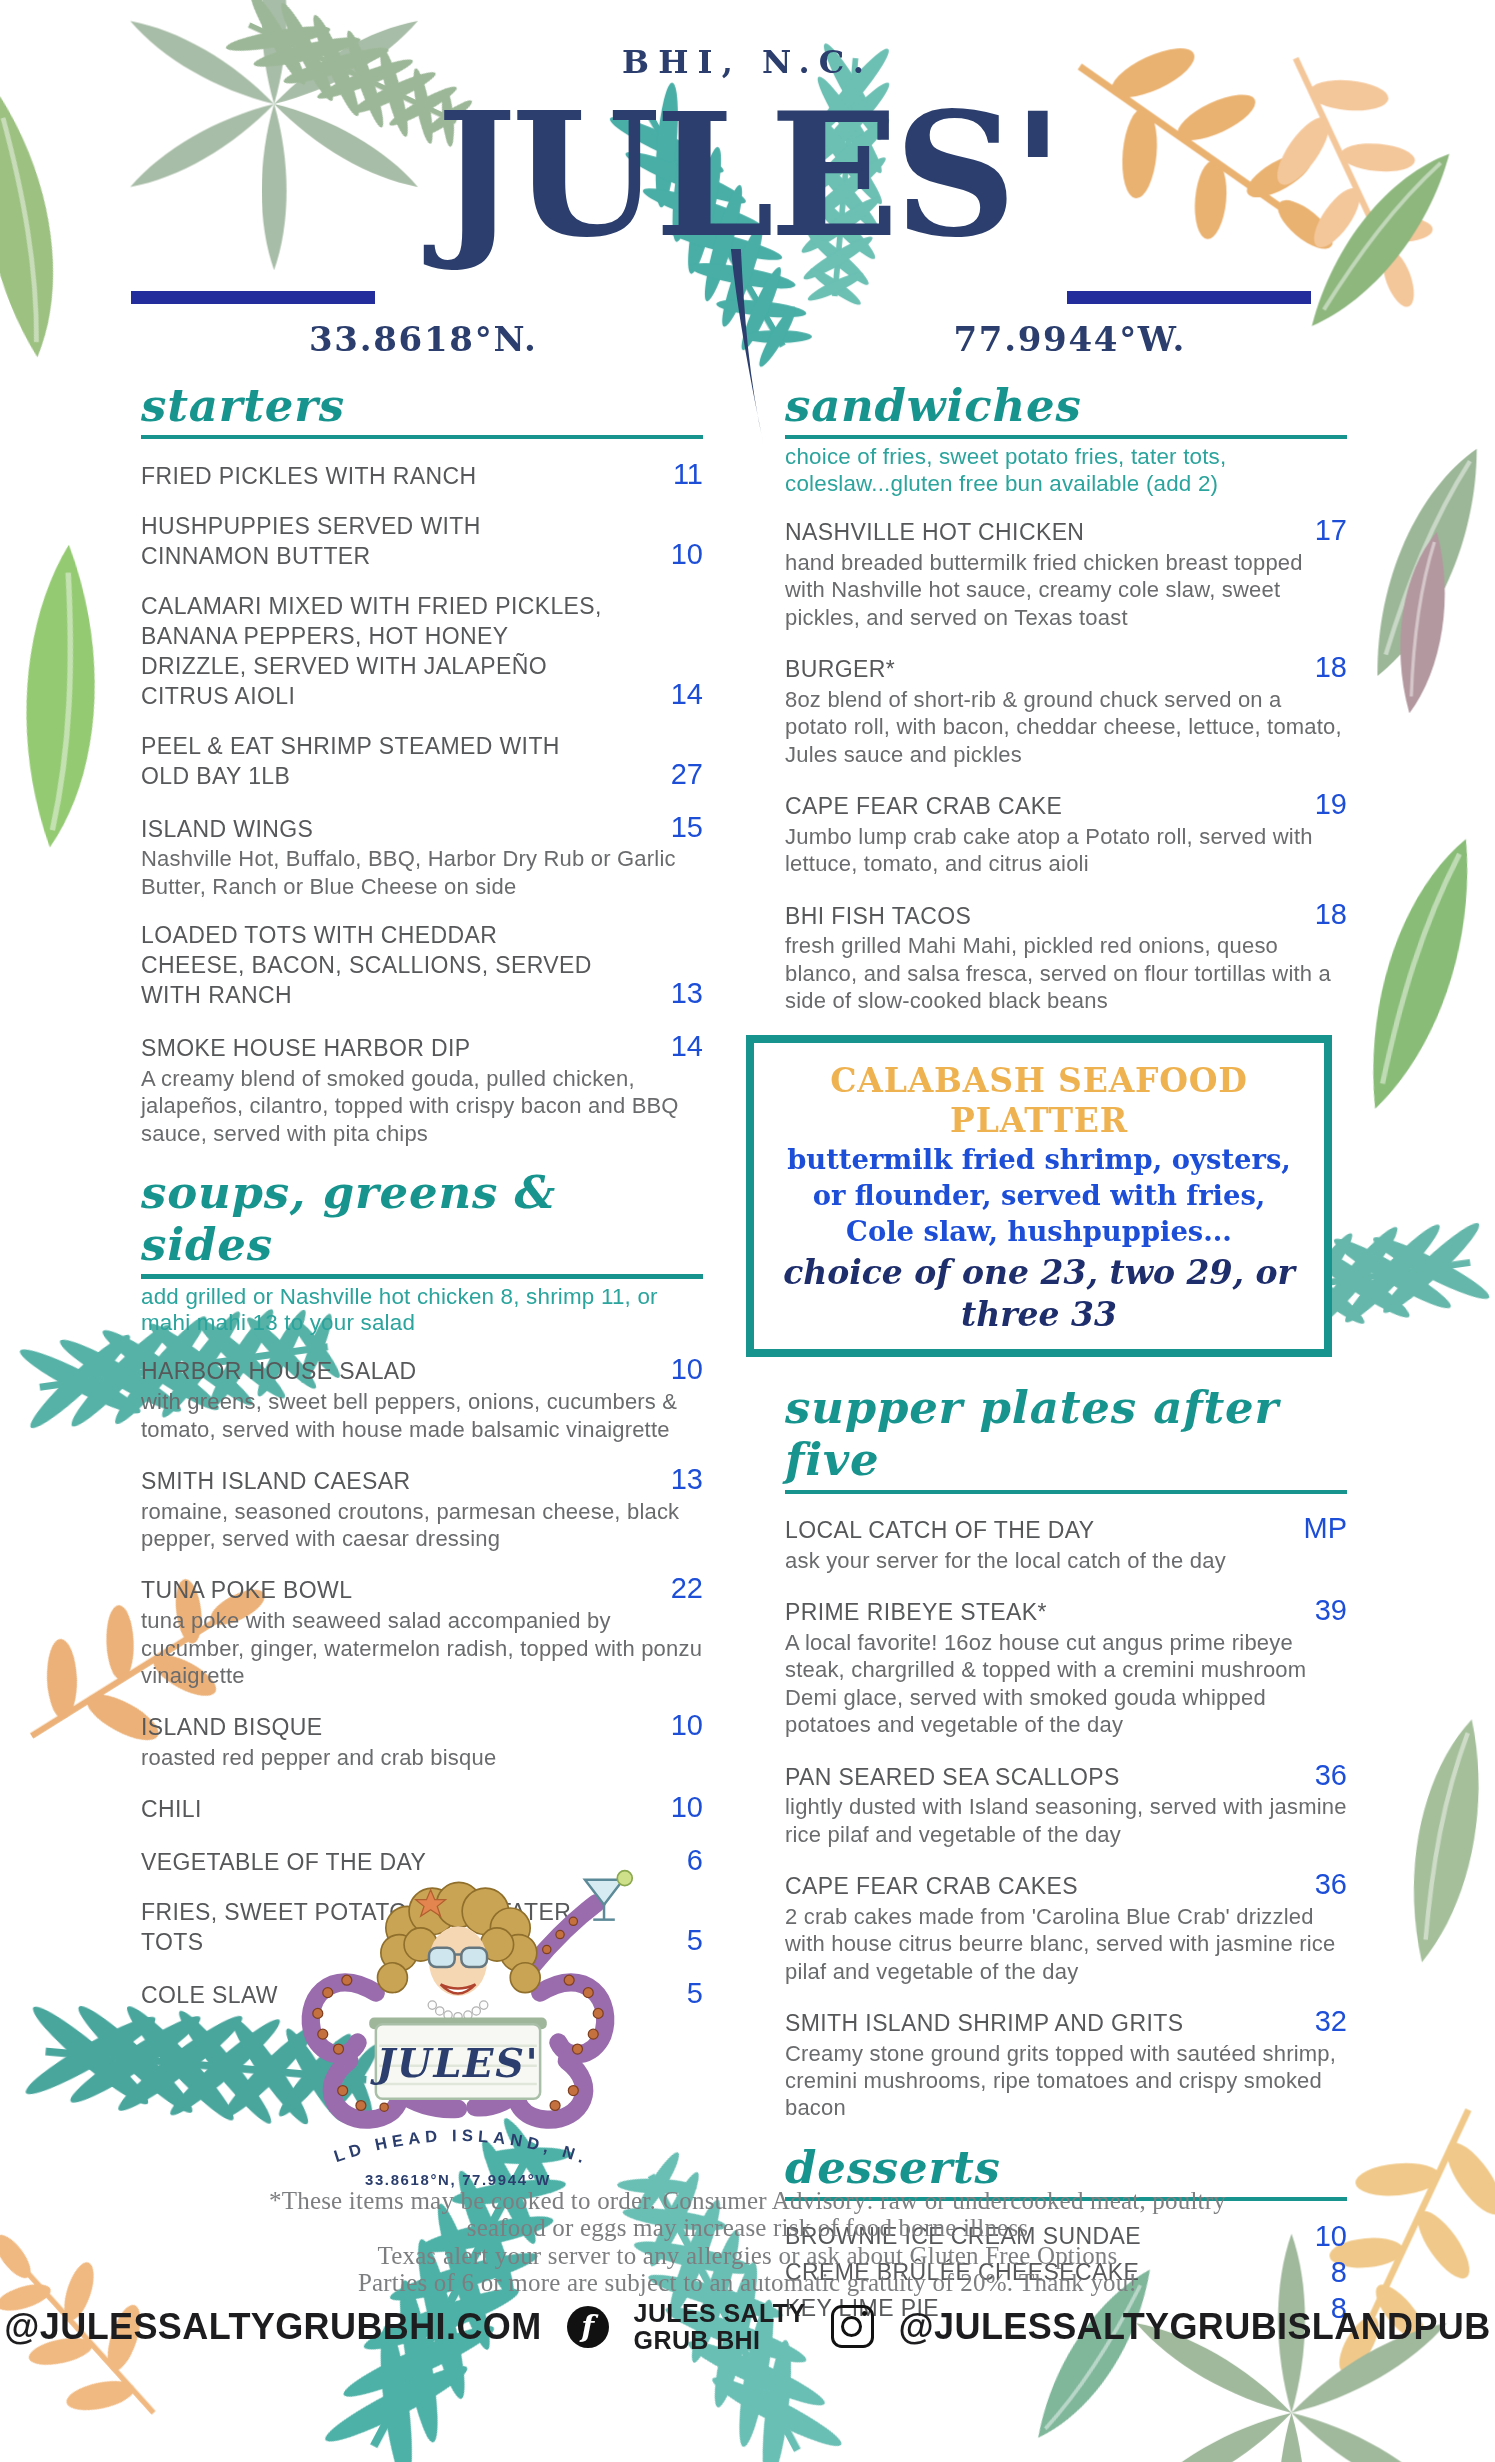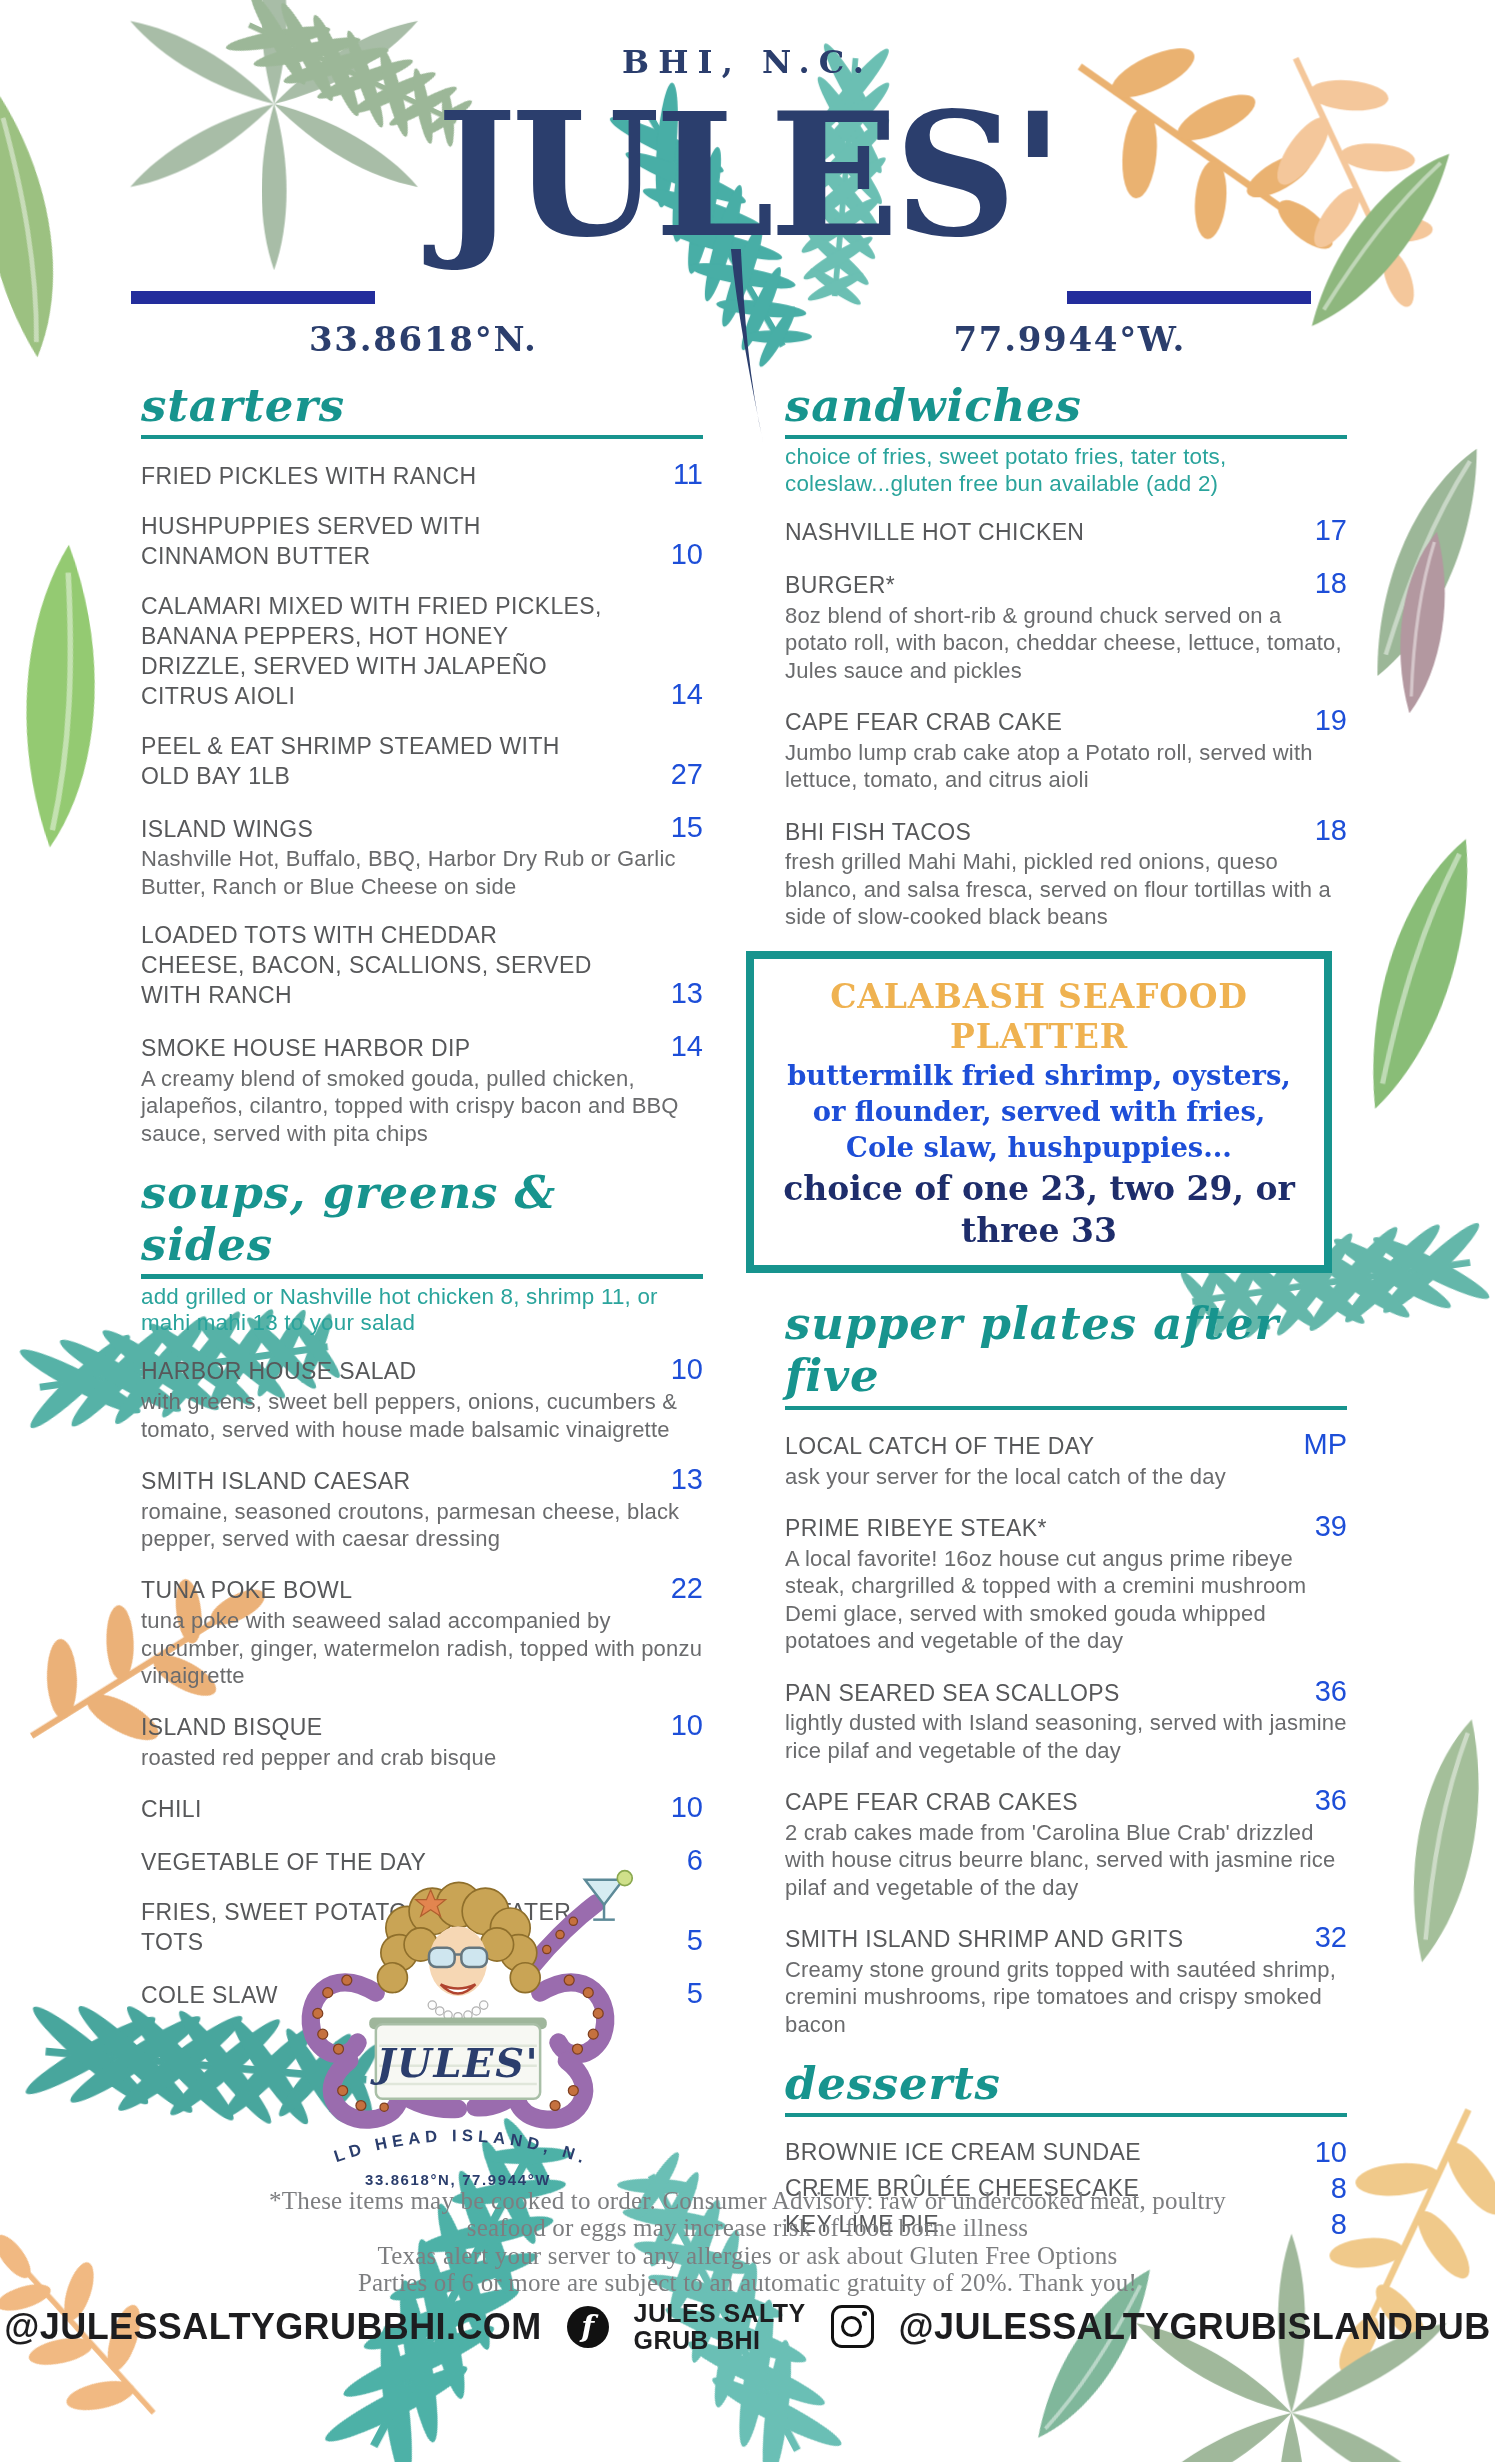--- a/index.html
+++ b/index.html
@@ -33,21 +33,21 @@
   .mi-name{font-size:23px;line-height:30px;color:#57585a;letter-spacing:0.4px;max-width:465px;}
   .mi-price{font-size:29px;color:#1d4ed8;padding-left:10px;}
   .mi-desc{font-size:22px;line-height:27.4px;color:#6a6b6d;letter-spacing:0.2px;margin-top:1.7px;}
   .tight .mi{margin-bottom:3.3px;}
   .tight .mi-name{line-height:33px;}
   
   .cal{box-sizing:border-box;border:8.3px solid #17948e;background:#fff;width:586px;margin:11.6px 0 25px -39px;
        padding:18.3px 21.6px 13.3px;text-align:center;}
   .cal-title{font-family:"DejaVu Serif",serif;font-weight:700;font-size:33px;line-height:40px;color:#efb251;letter-spacing:0.8px;}
   .cal-sub{font-family:"DejaVu Serif",serif;font-weight:700;font-size:27.4px;line-height:36px;color:#1d4ed8;}
-  .cal-price{font-family:"DejaVu Serif",serif;font-weight:700;font-size:33px;line-height:42px;
+  .cal-price{font-family:"DejaVu Serif",serif;font-weight:700;font-style:italic;font-size:33px;line-height:42px;
              color:#1e2d6b;margin-top:3.3px;}
   
   .badge{position:absolute;left:268px;top:1868px;z-index:3;}
   
   .footer{position:absolute;top:2187px;left:0;width:100%;text-align:center;z-index:4;
           font-family:"Liberation Serif",serif;color:#7d7e80;font-size:25px;line-height:27.4px;letter-spacing:0.2px;}
   .social{position:absolute;top:2300px;left:0;width:100%;display:flex;justify-content:center;align-items:center;
           gap:25px;z-index:4;color:#1d1d1f;}
   .soc-txt{font-weight:700;font-size:36px;letter-spacing:0.4px;}
   .fb-icon{width:42px;height:42px;border-radius:50%;background:#111;color:#fff;display:flex;align-items:center;
@@ -276,20 +276,21 @@
     <div class="sec">
       <div class="sh">sandwiches</div>
       <div class="sh-rule"></div>
       <div class="note">choice of fries, sweet potato fries, tater tots, coleslaw...gluten free bun available (add 2)</div>
       <div class="items">
           <div class="mi">
     <div class="mi-head">
       <span class="mi-name">NASHVILLE HOT CHICKEN</span>
       <span class="mi-price">17</span>
     </div>
+    <div class="mi-desc">hand breaded buttermilk fried chicken breast topped with Nashville hot sauce, creamy cole slaw, sweet pickles, and served on Texas toast</div>
   </div>
           <div class="mi">
     <div class="mi-head">
       <span class="mi-name">BURGER*</span>
       <span class="mi-price">18</span>
     </div>
     <div class="mi-desc">8oz blend of short-rib &amp; ground chuck served on a potato roll, with bacon, cheddar cheese, lettuce, tomato, Jules sauce and pickles</div>
   </div>
           <div class="mi">
     <div class="mi-head">

